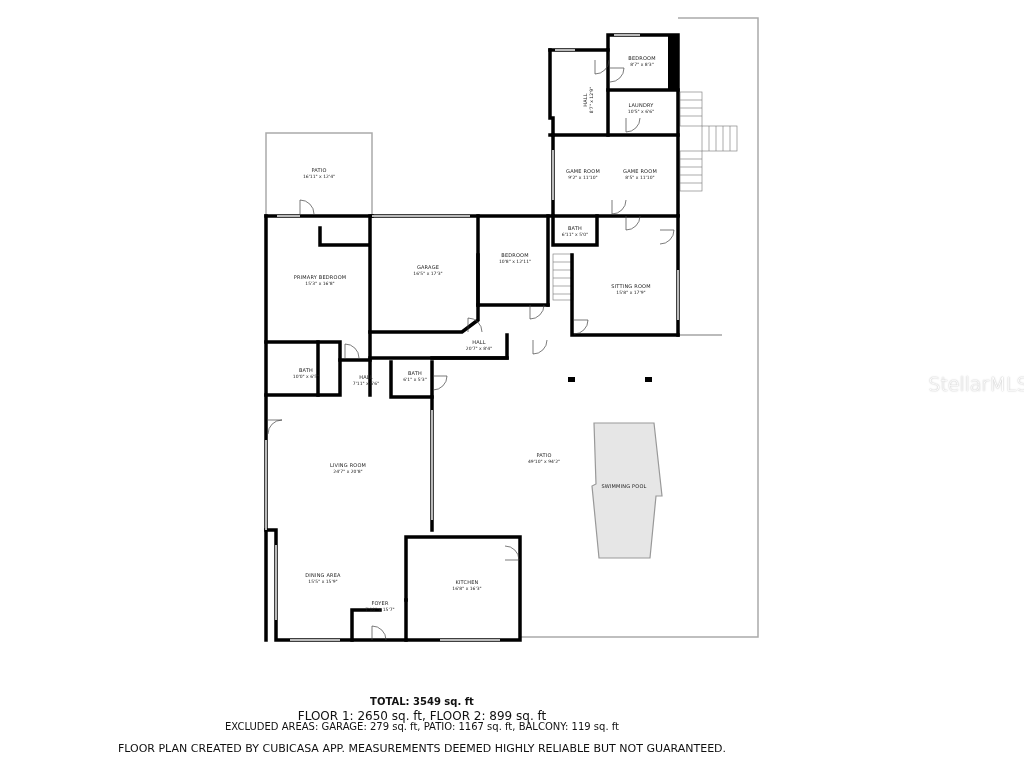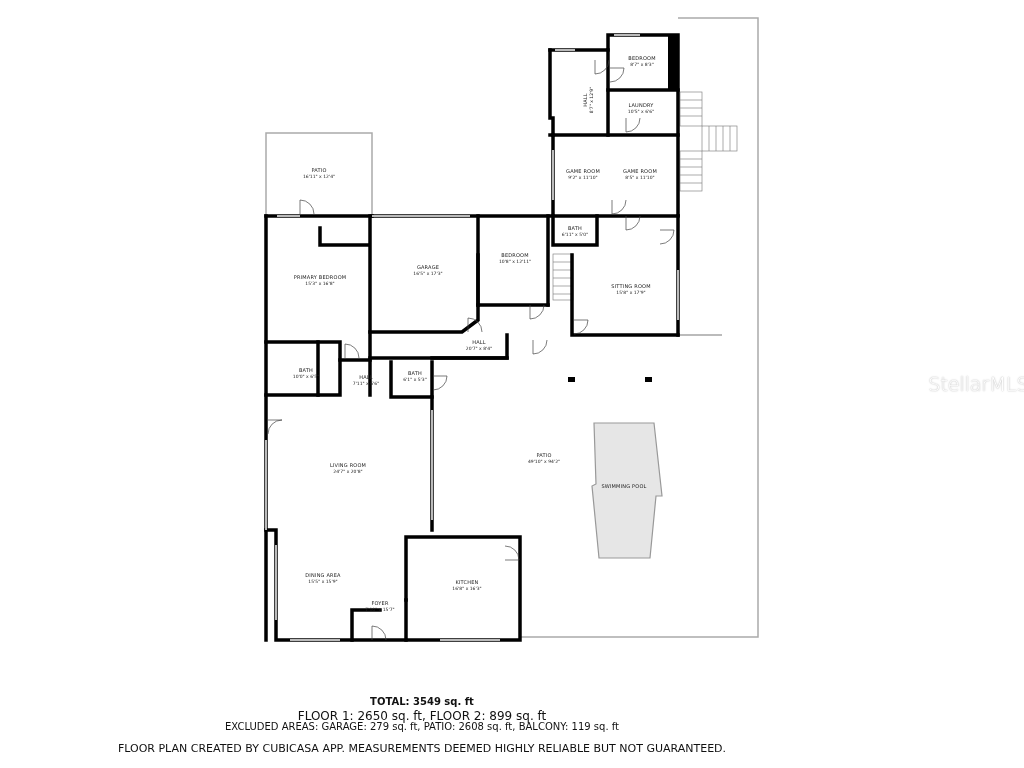--- a/index.html
+++ b/index.html
@@ -213,14 +213,14 @@
   <div class="lbl" style="left:380px;top:606px;">
       <span class="n">FOYER</span>
       <span class="d">7'10" x 15'7"</span>
     </div>
 </div>
 
 <div class="watermark">StellarMLS</div>
 
 <div class="footer f-total">TOTAL: 3549 sq. ft</div>
 <div class="footer f-floors">FLOOR 1: 2650 sq. ft, FLOOR 2: 899 sq. ft</div>
-<div class="footer f-excl">EXCLUDED AREAS: GARAGE: 279 sq. ft, PATIO: 2608 sq. ft, BALCONY: 119 sq. ft</div>
+<div class="footer f-excl">EXCLUDED AREAS: GARAGE: 279 sq. ft, PATIO: 1167 sq. ft, BALCONY: 119 sq. ft</div>
 <div class="footer f-disc">FLOOR PLAN CREATED BY CUBICASA APP. MEASUREMENTS DEEMED HIGHLY RELIABLE BUT NOT GUARANTEED.</div>
 
 </body></html>

